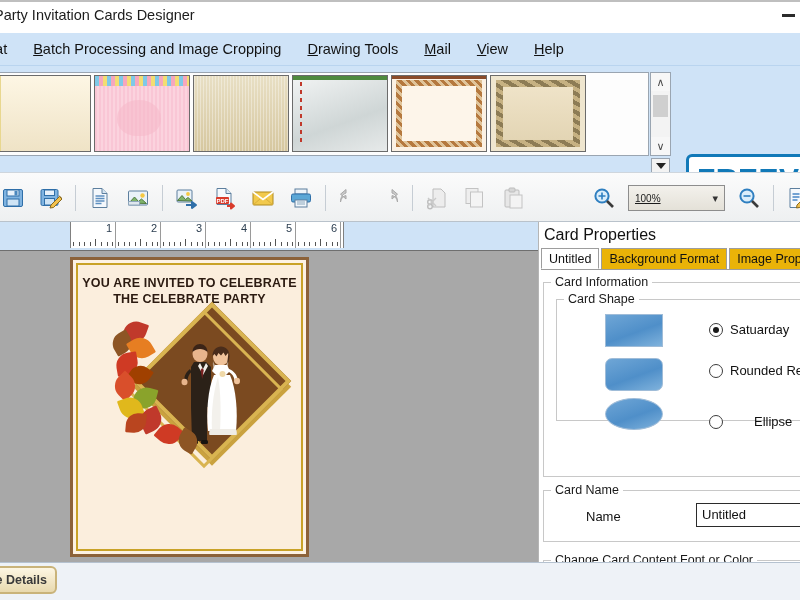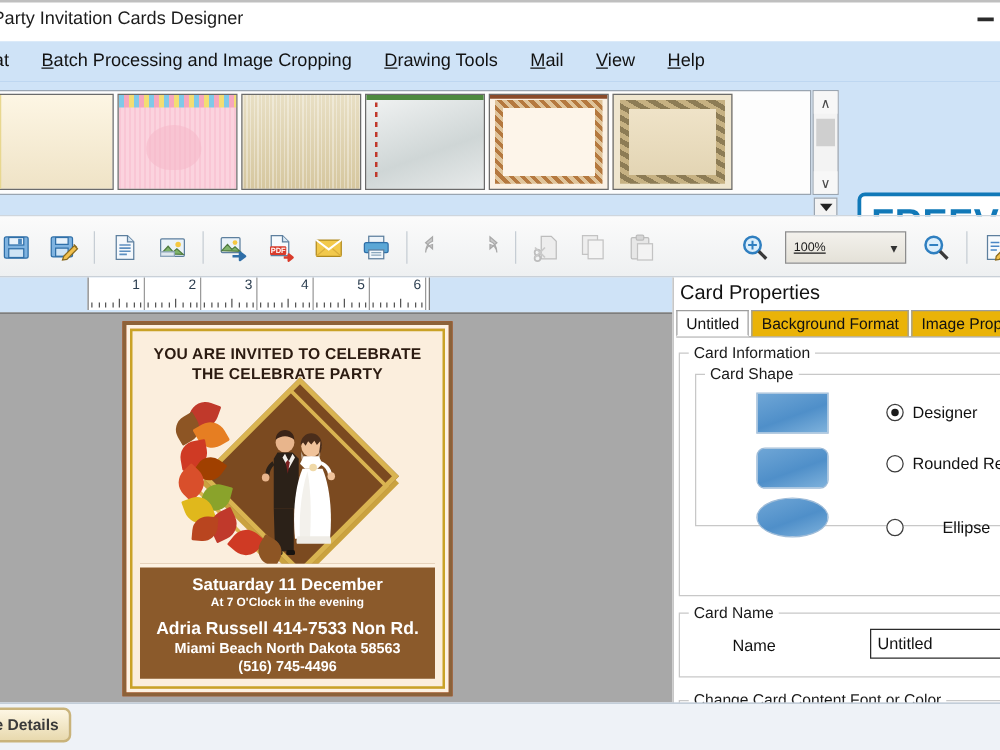--- a/index.html
+++ b/index.html
@@ -140,25 +140,24 @@
   .ruler .seg .num { position:absolute; right:3px; top:0px; font-size:11px; color:#2c3e50; }
   .ruler .ticks { position:absolute; left:0; right:0; bottom:2px; height:8px; }
   .ruler .tk { position:absolute; bottom:0; width:1px; background:#555; }
 
   
   .canvas {
     position:absolute; left:0; top:250px; width:538px; height:312px;
     background:#a8a8a8; border-top:1px solid #6f6f6f;
   }
   .card {
-    position:absolute; left:70px; top:6px; width:264px; height:300px;
-    background:#c2410c;
+    position:absolute; left:70px; top:6px; width:239px; height:300px;
+    background:#1d4ed8;
     border:3px solid #8c6239;
     box-shadow:0 0 0 3px #fdf2e3 inset;
-    margin-left:28px;
   }
   .card-inner{ position:absolute; inset:3px; border:2px solid #c9a227; background:#fbeedd; }
   .card-top { position:absolute; left:0; right:0; top:10px; text-align:center; }
   .card-top .l1, .card-top .l2 {
     font-size:12.5px; font-weight:bold; color:#2b1a10; letter-spacing:.2px; line-height:16px;
   }
   .art { position:absolute; left:22px; top:48px; width:200px; height:150px; }
   .art .diamond {
     position:absolute; left:56px; top:12px; width:112px; height:112px;
     background:#7b4a20; transform:rotate(45deg);
@@ -573,27 +572,20 @@
           <div class="leaf" style="left:30px;top:52px;width:20px;height:20px;background:#a04000;transform:rotate(35deg);"></div>
           <div class="leaf" style="left:14px;top:62px;width:22px;height:22px;background:#d94f2b;transform:rotate(-45deg);"></div>
           <div class="leaf" style="left:34px;top:74px;width:22px;height:22px;background:#8aa32b;transform:rotate(15deg);"></div>
           <div class="leaf" style="left:20px;top:84px;width:22px;height:22px;background:#e0b81c;transform:rotate(70deg);"></div>
           <div class="leaf" style="left:40px;top:96px;width:22px;height:22px;background:#c0392b;transform:rotate(-25deg);"></div>
           <div class="leaf" style="left:58px;top:110px;width:22px;height:22px;background:#cf3a24;transform:rotate(40deg);"></div>
           <div class="leaf" style="left:78px;top:118px;width:20px;height:20px;background:#8d5524;transform:rotate(-60deg);"></div>
           <div class="leaf" style="left:26px;top:100px;width:20px;height:20px;background:#b9451f;transform:rotate(5deg);"></div>
         </div>
 
-        <div class="card-bottom">
-          <div class="d1">Satuarday 11 December</div>
-          <div class="d2">At 7 O'Clock in the evening</div>
-          <div class="d3">Adria Russell 414-7533 Non Rd.</div>
-          <div class="d4">Miami Beach North Dakota 58563</div>
-          <div class="d5">(516) 745-4496</div>
-        </div>
 
       </div>
     </div>
   </div>
 
   <div class="props">
     <div class="props-title">Card Properties</div>
     <div class="tabstrip" id="tabstrip">
         <div class="tab active">Untitled</div>
         <div class="tab">Background Format</div>
@@ -604,21 +596,21 @@
       <div class="grp-lbl">Card Information</div>
 
       <div class="grp gs">
         <div class="grp-lbl">Card Shape</div>
         <div class="shape-sw s1"></div>
         <div class="shape-sw s2"></div>
         <div class="shape-sw s3"></div>
 
         <div class="radio-row r1">
           <div class="radio on"></div>
-          <div class="radio-lbl">Designer</div>
+          <div class="radio-lbl">Satuarday</div>
         </div>
         <div class="radio-row r2">
           <div class="radio"></div>
           <div class="radio-lbl">Rounded Rect</div>
         </div>
         <div class="radio-row r3">
           <div class="radio"></div>
           <div class="radio-lbl">Ellipse</div>
         </div>
       </div>

